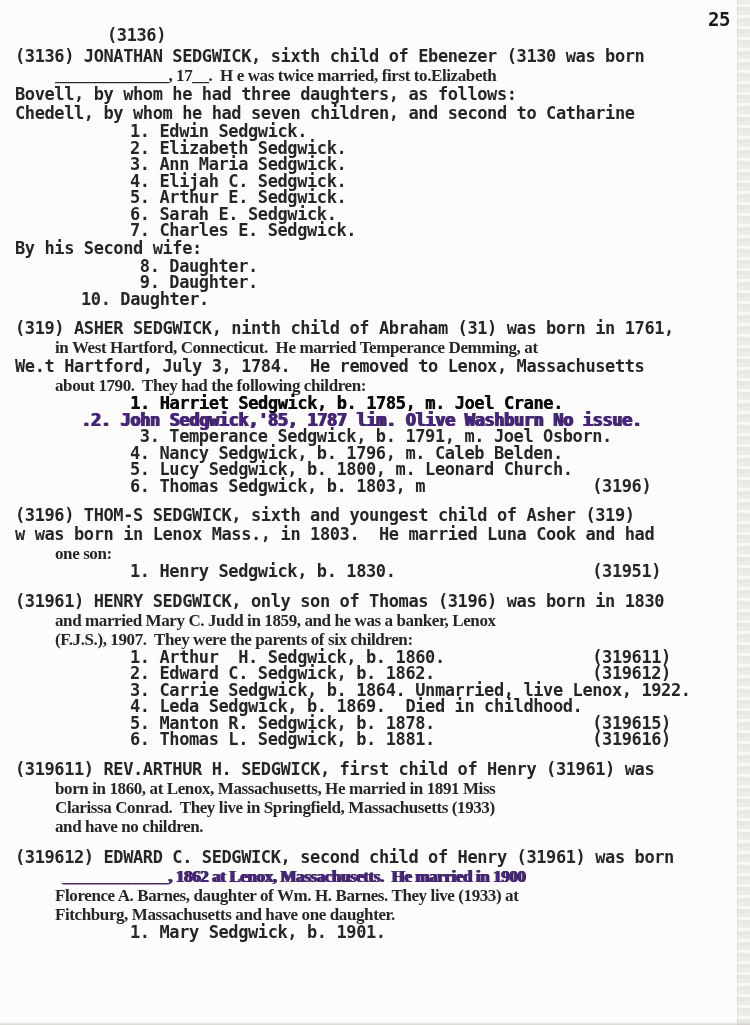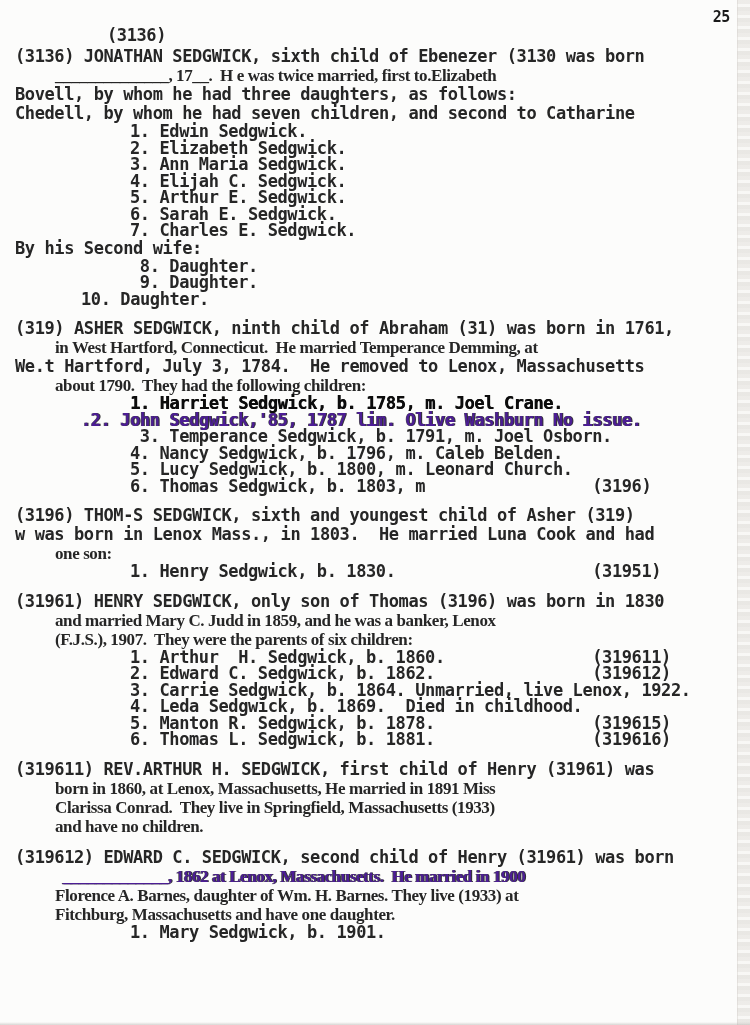--- a/index.html
+++ b/index.html
@@ -9,21 +9,21 @@
     background:#fcfcfb;
     overflow:hidden;
     font-family:"DejaVu Sans Mono","Liberation Mono",monospace;
     font-size:17px;
     font-weight:700;
     color:#262626;
     letter-spacing:-0.4px;
   }
   .pageno{
     position:absolute;top:8px;right:20px;
-    font-size:15px;color:#1a1a1a;
+    font-size:19px;color:#1a1a1a;
   }
   .heading{
     margin:26px 0 2px 0;
     padding-left:107px;
     line-height:19px;white-space:pre;
   }
   .docbody{padding-top:0;}
   .section{margin-bottom:12px;}
   .line{white-space:pre;line-height:19px;}
   .i0{padding-left:15px;}

